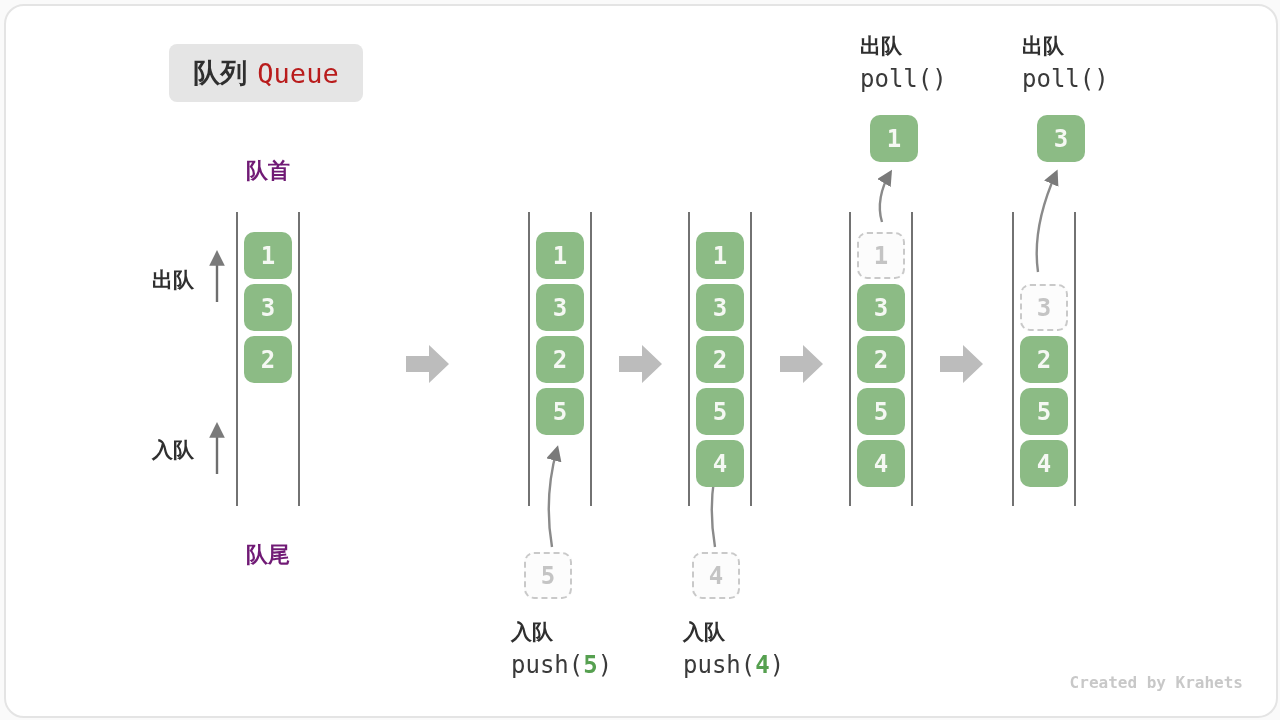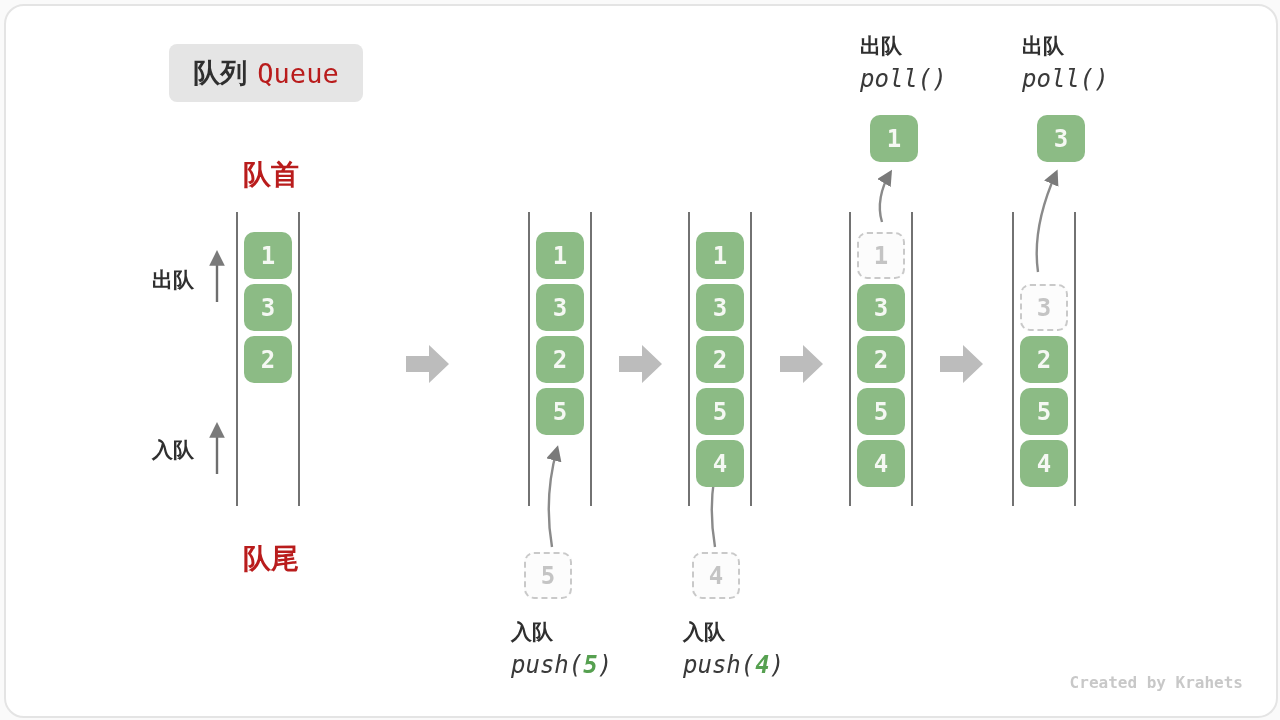--- a/index.html
+++ b/index.html
@@ -3,28 +3,28 @@
 <meta charset="utf-8">
 <style>
   html,body{margin:0;padding:0;background:#fafafa;}
   .stage{position:relative;width:1280px;height:720px;font-family:"Liberation Sans","DejaVu Sans",sans-serif;overflow:hidden;}
   .card{position:absolute;left:4px;top:4px;width:1270px;height:710px;background:#ffffff;border:2px solid #e4e4e4;border-radius:20px;}
   .overlay{position:absolute;left:0;top:0;width:1280px;height:720px;pointer-events:none;}
   .abs{position:absolute;}
   .badge{left:169px;top:44px;width:194px;height:58px;background:#e5e5e5;border-radius:8px;display:flex;align-items:center;justify-content:center;gap:10px;}
   .badge .zh{font-size:27px;font-weight:bold;color:#2f2f2f;}
   .badge .en{font-size:27px;color:#b91c1c;font-family:"DejaVu Sans Mono","Liberation Mono",monospace;}
-  .cjk-label{font-size:28px;font-weight:bold;color:#b91c1c;text-align:right;}
+  .cjk-label{font-size:22px;font-weight:bold;color:#701a75;text-align:center;}
   .side-label{font-size:21px;font-weight:bold;color:#2f2f2f;}
   .cell{width:48px;height:47px;border-radius:10px;background:#8cbb85;color:#f5f8f3;display:flex;align-items:center;justify-content:center;
         font-family:"DejaVu Sans Mono","Liberation Mono",monospace;font-size:24px;font-weight:600;box-sizing:border-box;}
   .cell.dashed{background:#fcfcfc;border:2px dashed #c9c9c9;color:#c4c4c4;}
   .oplabel{display:flex;flex-direction:column;gap:9px;}
   .oplabel .zh{font-size:21px;font-weight:bold;color:#2f2f2f;line-height:1.1;}
-  .oplabel .code{font-size:24px;color:#3a3a3a;font-family:"DejaVu Sans Mono","Liberation Mono",monospace;line-height:1.1;font-style:italic;}
+  .oplabel .code{font-size:24px;color:#3a3a3a;font-family:"DejaVu Sans Mono","Liberation Mono",monospace;line-height:1.1;}
   .oplabel .code .arg{color:#56a050;font-weight:bold;}
   .watermark{right:37px;top:673px;font-size:16px;color:#c8c8c8;font-family:"DejaVu Sans Mono","Liberation Mono",monospace;font-weight:bold;}
 </style>
 </head>
 <body>
 
 <div class="stage">
   <div class="card"></div>
 
   <svg class="overlay" viewBox="0 0 1280 720">

